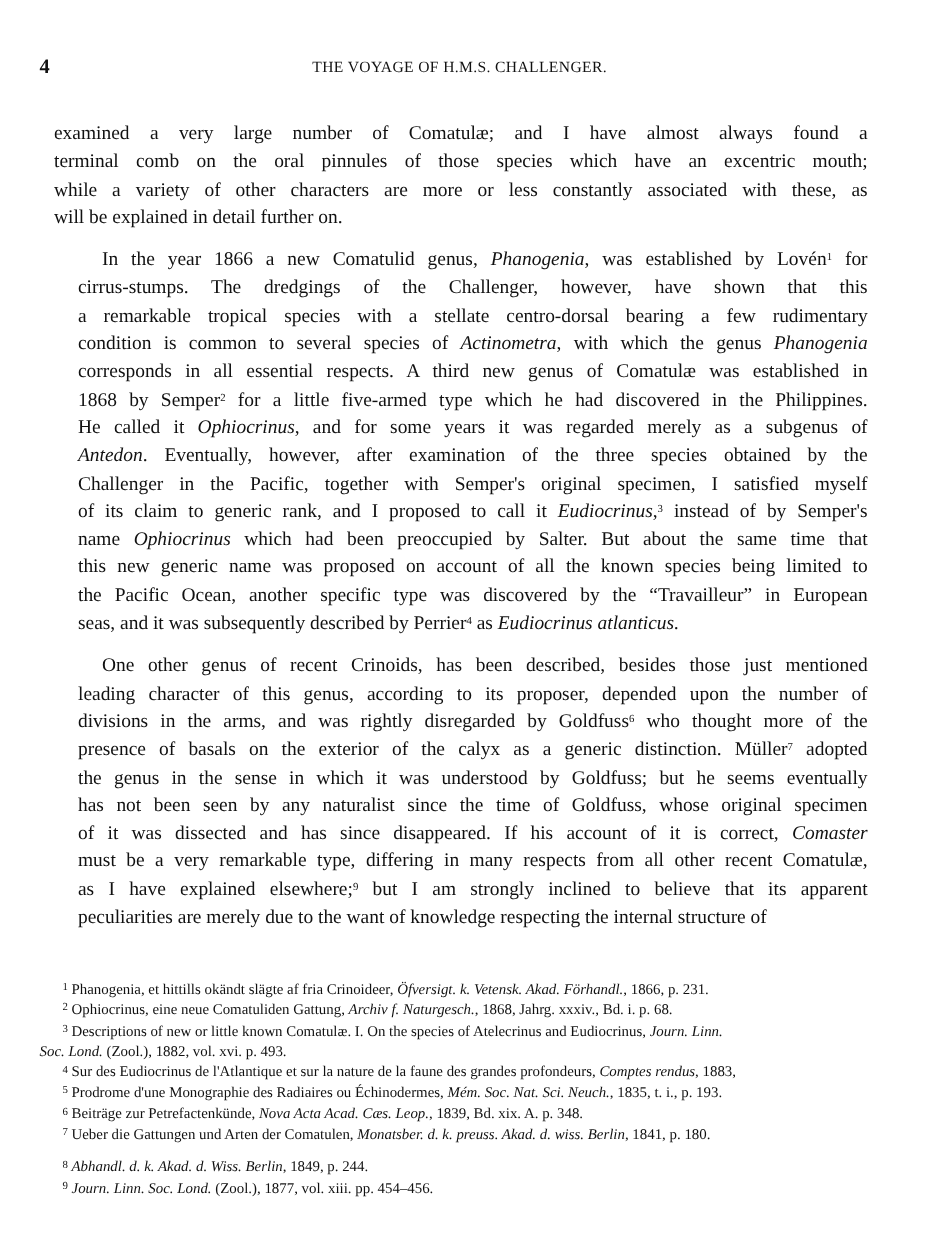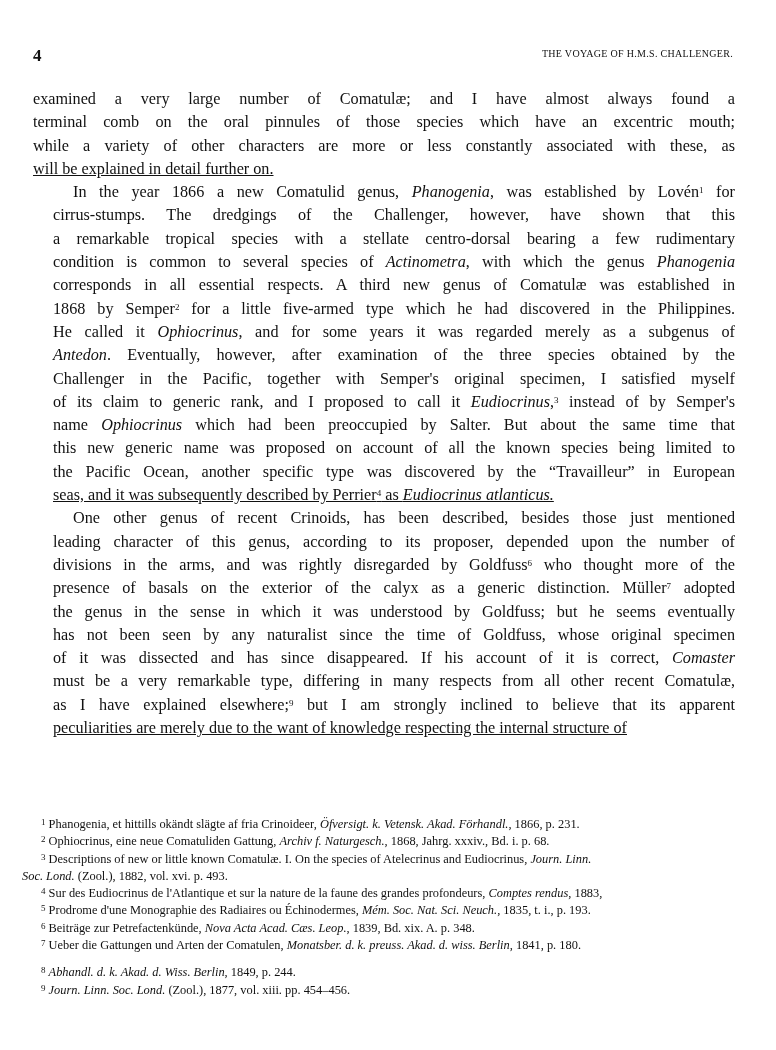--- a/index.html
+++ b/index.html
@@ -1,29 +1,29 @@
 <!DOCTYPE html>
 <html><head>
 <meta charset="utf-8">
 <style>
   html, body { margin:0; padding:0; background:#ffffff; }
   body { width:776px; height:1050px; position:relative; overflow:hidden;
          font-family:"Liberation Serif", "DejaVu Serif", serif; color:#111; }
   .header { position:absolute; top:46px; left:33px; width:700px; height:24px; }
   .page-num { position:absolute; left:0; top:0; font-size:17px; font-weight:bold; }
-  .running-title { position:absolute; left:0; right:0; top:2px; text-align:right;
-                   font-size:10px; letter-spacing:0.3px; }
+  .running-title { position:absolute; left:0; right:0; top:2px; text-align:center;
+                   font-size:13px; letter-spacing:0.3px; }
   .body-text { position:absolute; top:88px; left:33px; width:702px;
                font-size:16.2px; line-height:23.3px; text-align:justify; }
-  .body-text p { margin:0; }
+  .body-text p { margin:12px; }
   .body-text p.indent { text-indent:20px; }
   .line { display:block; text-align:justify; text-align-last:justify; white-space:nowrap; }
-  .line.last { text-align-last:left;text-decoration:underline; }
+  .line.last { text-align-last:left; }
   sup { font-size:9px; vertical-align:top; position:relative; top:-2px; }
-  .footnotes { position:absolute; top:816px; left:22px; width:702px;
+  .footnotes { position:absolute; top:816px; left:33px; width:702px;
                font-size:12.4px; line-height:17.3px; }
   .fn { display:block; }
   .fn .cont { display:block; }
   i { font-style:italic; }
 </style>
 </head>
 <body>
 
 <div class="header">
   <span class="page-num">4</span>

